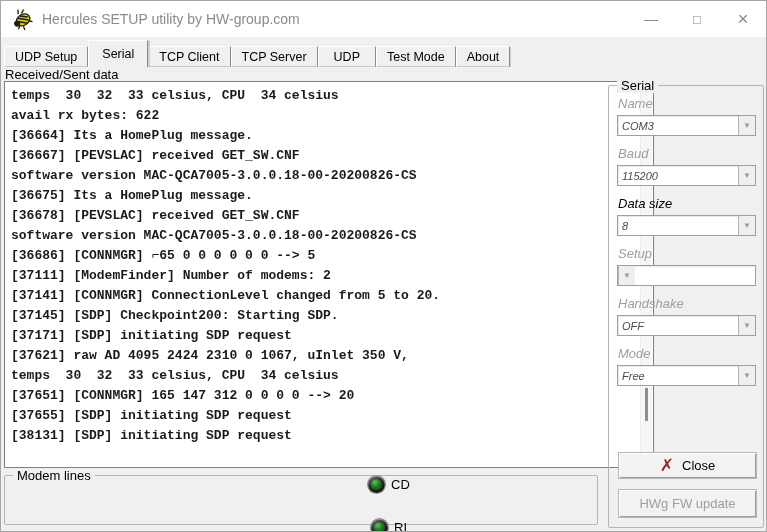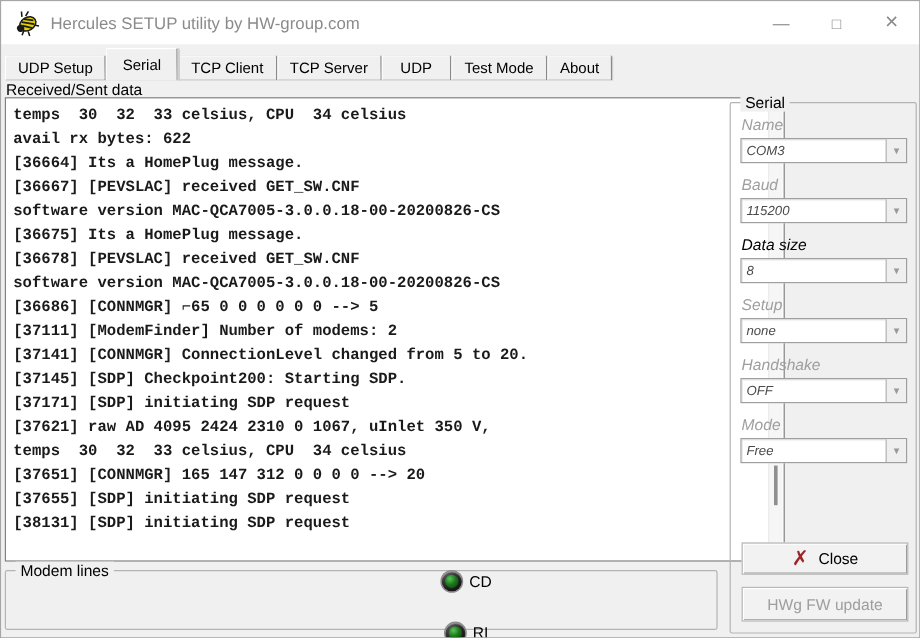--- a/index.html
+++ b/index.html
@@ -183,21 +183,20 @@
           <div class="combo">
             <span class="combo-val">8</span>
             <span class="combo-btn">
                 <span class="combo-arrow">▼</span>
               </span>
           </div>
         </div>
         <div class="fld">
           <div class="fldlabel">Setup</div>
           <div class="combo">
-            <span class="combo-val">none</span>
             <span class="combo-btn">
                 <span class="combo-arrow">▼</span>
               </span>
           </div>
         </div>
         <div class="fld">
           <div class="fldlabel">Handshake</div>
           <div class="combo">
             <span class="combo-val">OFF</span>
             <span class="combo-btn">

